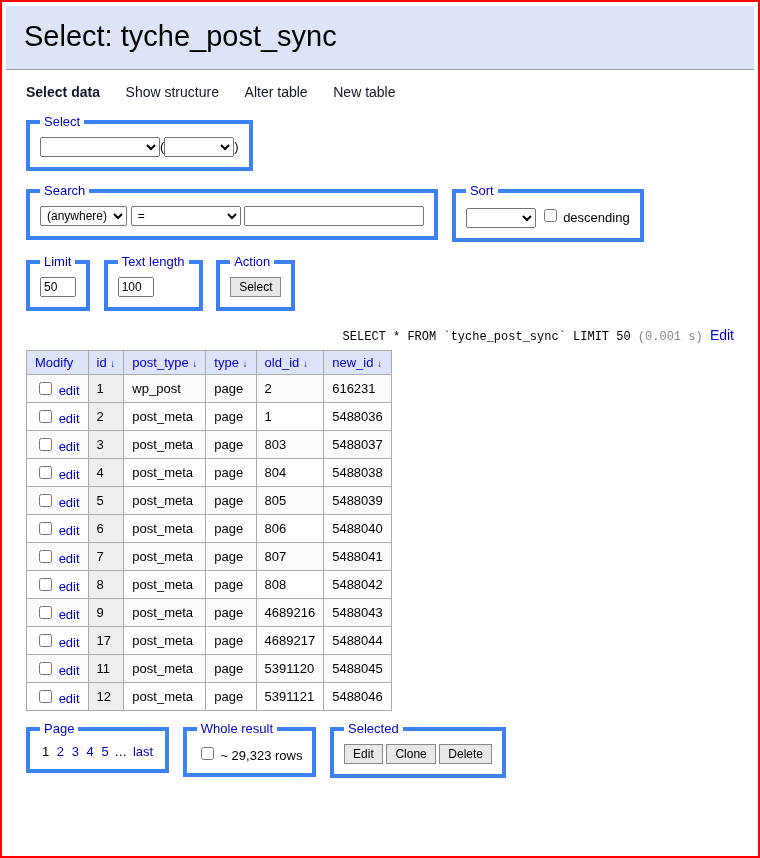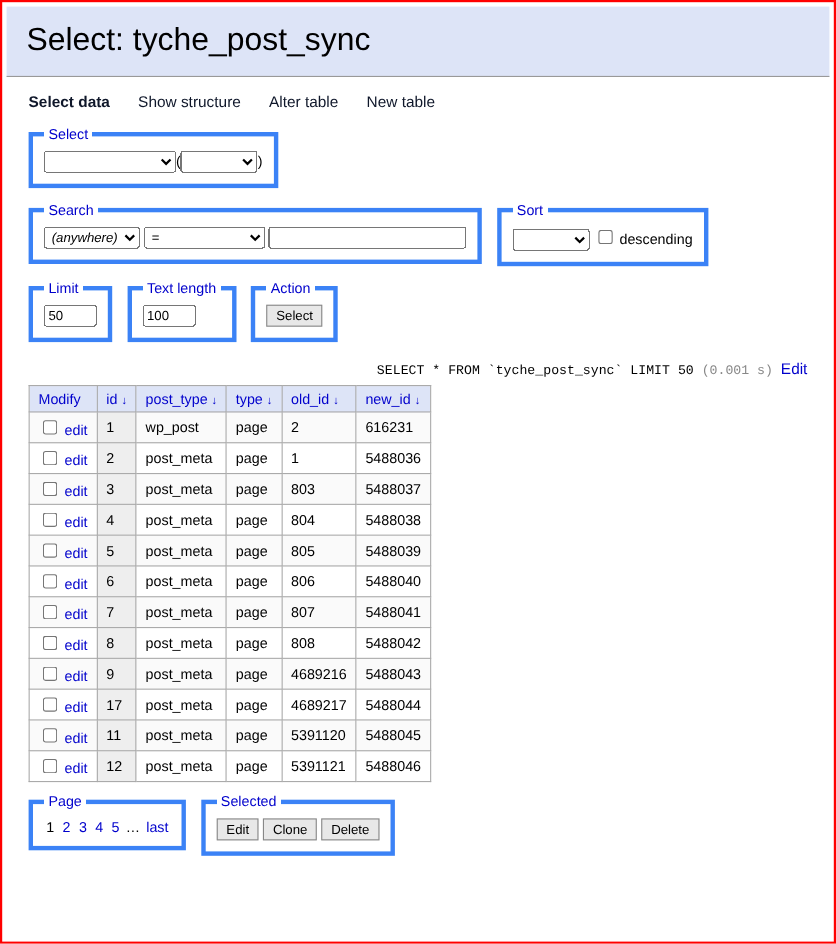--- a/index.html
+++ b/index.html
@@ -43,25 +43,25 @@
   legend {
     color: #0000cc;
     padding: 0 4px;
     font-size: 13px;
   }
   select, input[type="text"], input[type="number"] {
     font-family: inherit;
     font-size: 12px;
     padding: 1px 2px;
   }
-  select { min-width: 60px; font-style: italic; }
+  select { min-width: 60px; }
   .sel-wide { width: 120px; }
   .sel-small { width: 70px; }
   input.search-val { width: 180px; }
-  input.num { width: 48px; }
+  input.num { width: 36px; }
   .btn {
     font-family: inherit;
     font-size: 12px;
     padding: 2px 8px;
     background: #e8e8e8;
     border: 1px solid #888;
     cursor: pointer;
   }
   .sql-line {
     font-family: "Courier New", monospace;
@@ -283,20 +283,27 @@
           <span class="cur">1</span>
           <a href="#">2</a>
           <a href="#">3</a>
           <a href="#">4</a>
           <a href="#">5</a>
           <span> … </span>
           <a href="#">last</a>
         </span>
       </fieldset>
 
+      <fieldset>
+        <legend>Whole result</legend>
+        <label>
+          <input type="checkbox" style="">
+          <span>~ 29,323 rows</span>
+        </label>
+      </fieldset>
 
       <fieldset>
         <legend>Selected</legend>
         <button class="btn">Edit</button>
         <button class="btn">Clone</button>
         <button class="btn">Delete</button>
       </fieldset>
     </div>
 
 

